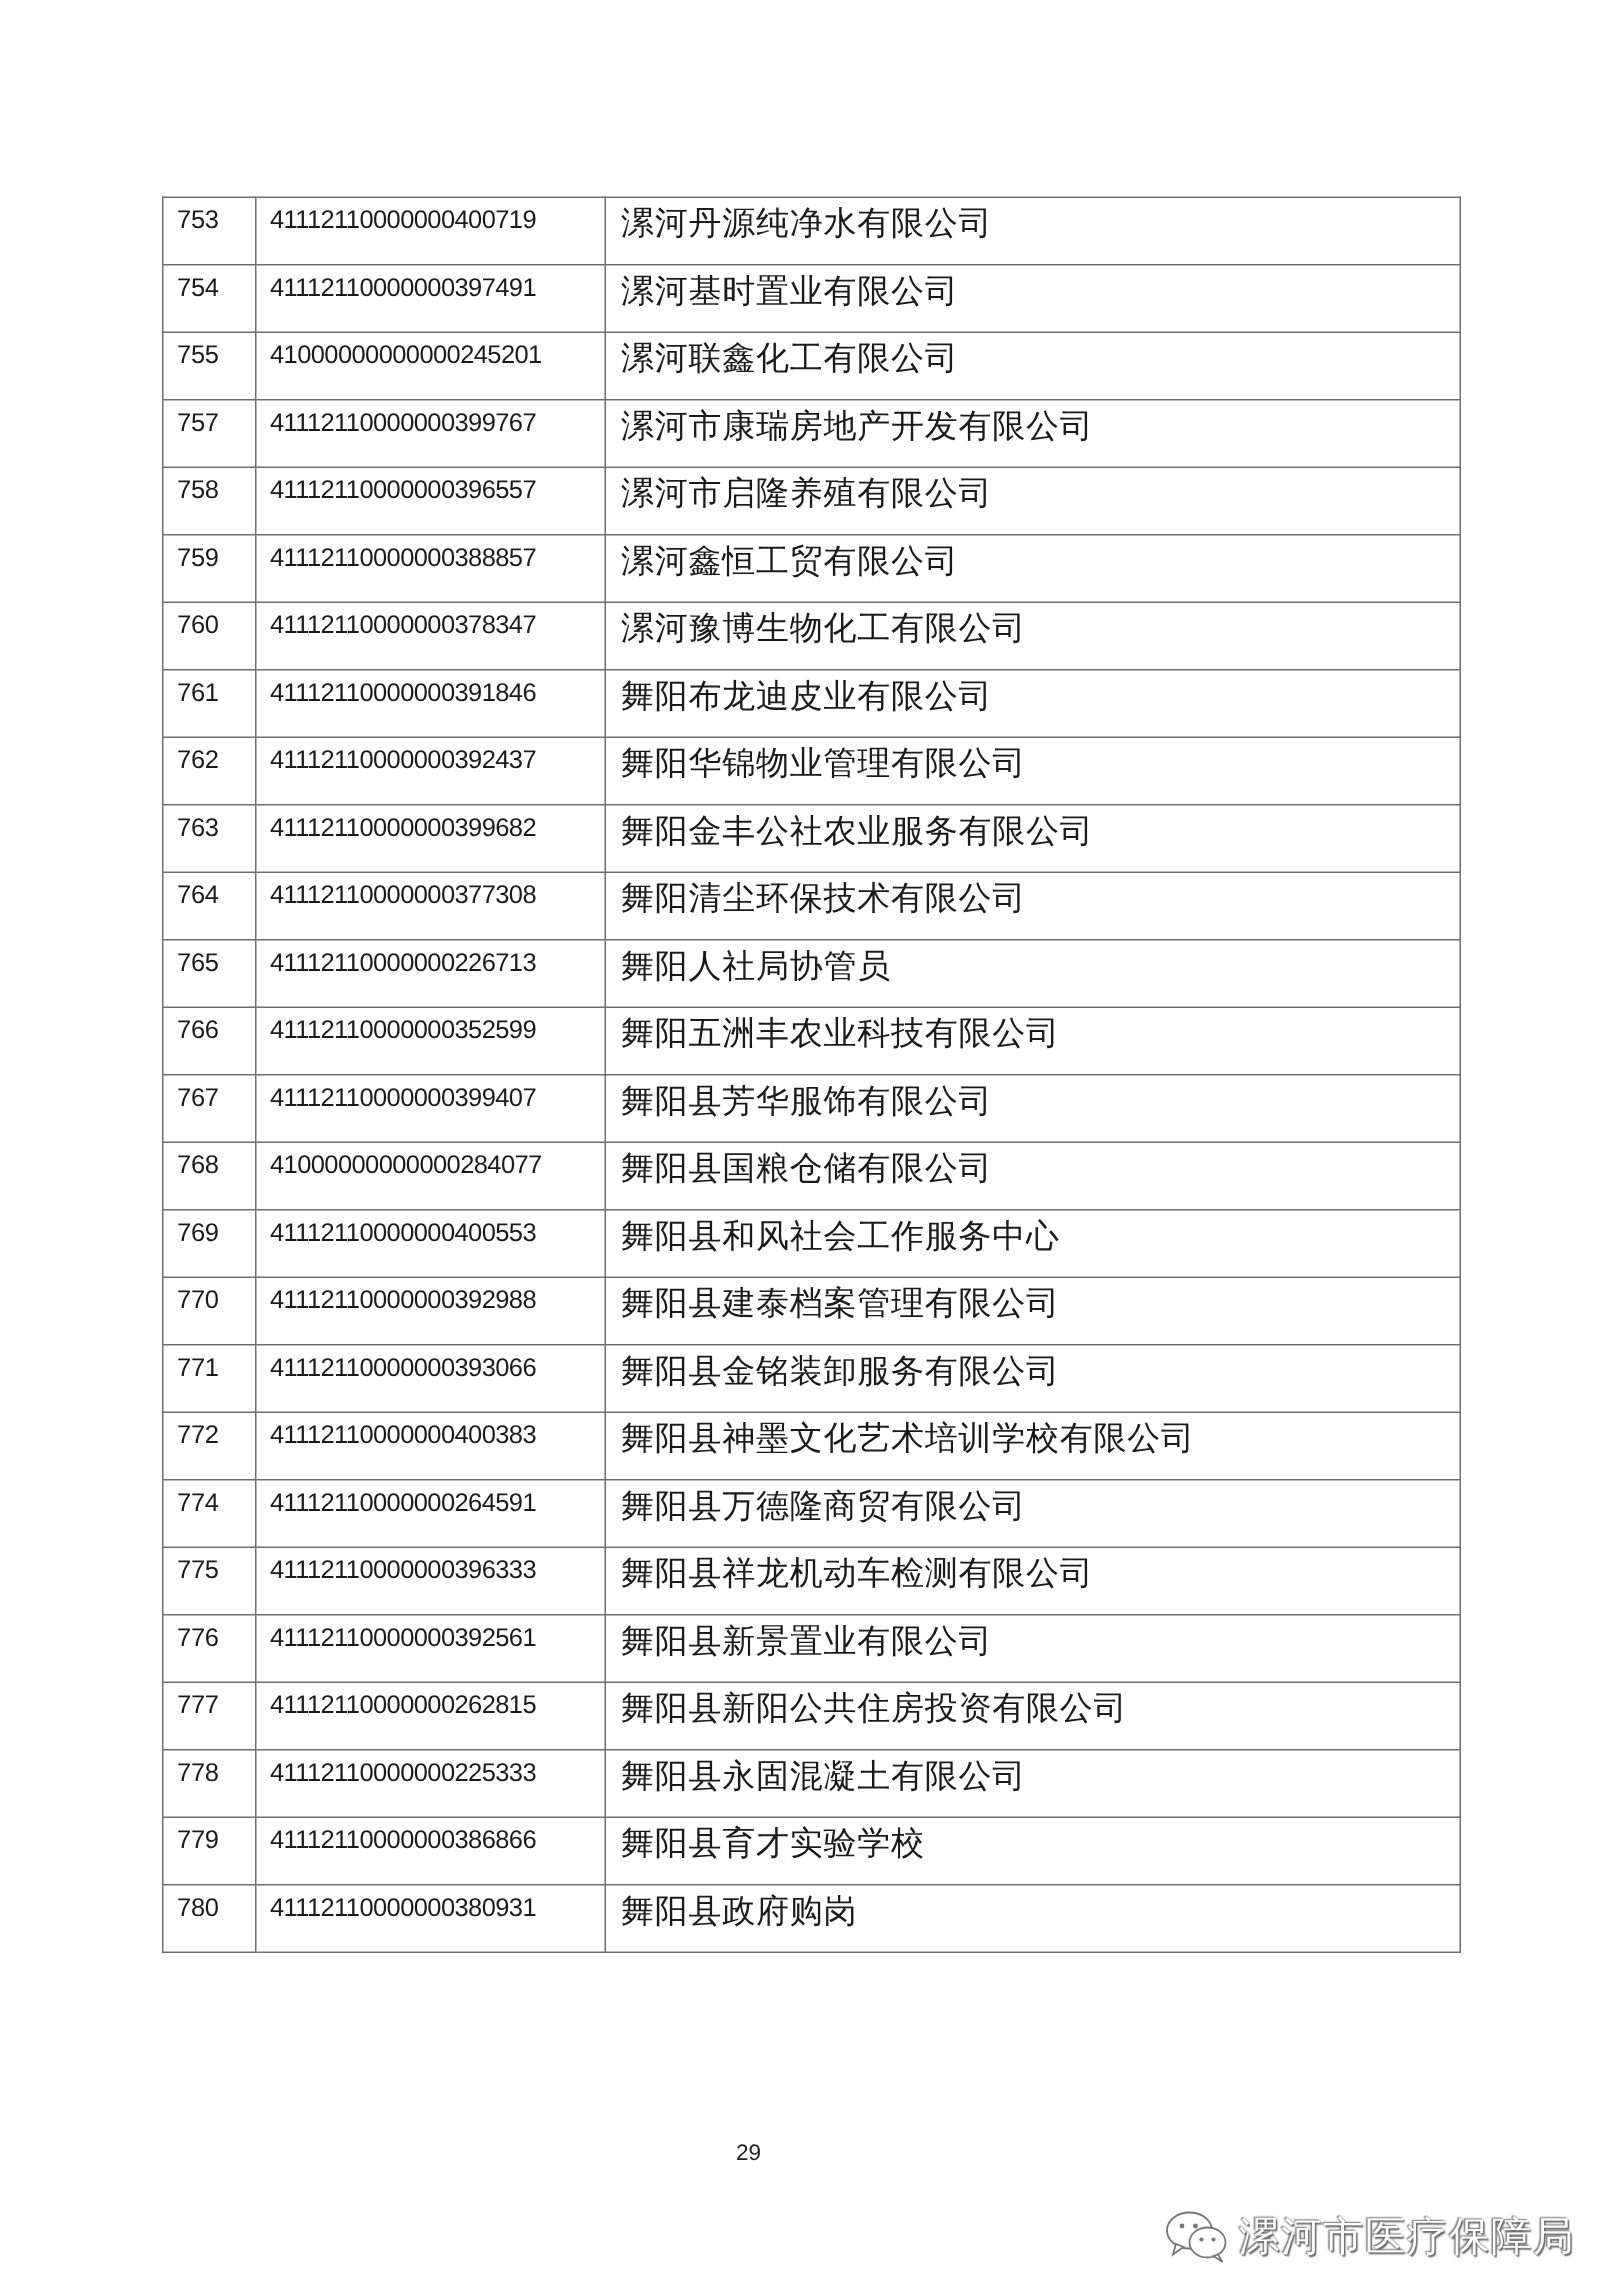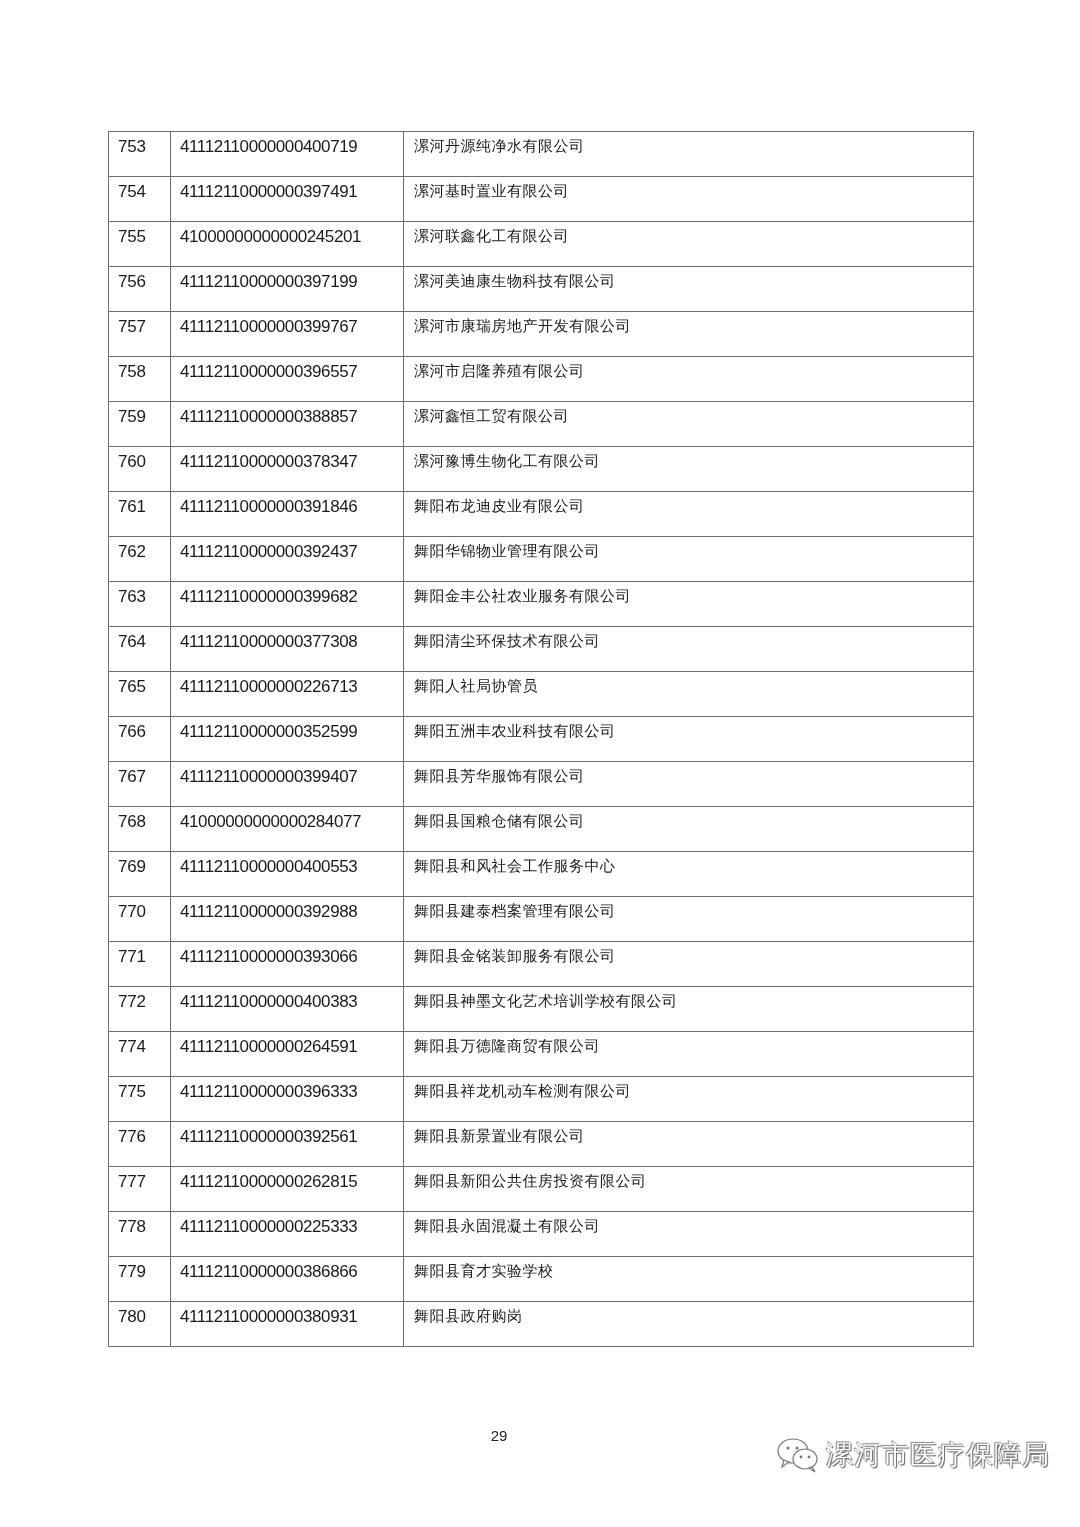--- a/index.html
+++ b/index.html
@@ -34,33 +34,33 @@
     .page-table td .cell-text {
       display: block;
       padding-top: 6px;
       white-space: nowrap;
       overflow: hidden;
     }
     .col-no { width: 61px; }
     .col-no .cell-text { padding-left: 9px; letter-spacing: -0.2px; }
     .col-code { width: 232px; }
     .col-code .cell-text { padding-left: 9px; letter-spacing: -0.4px; }
-    .col-name .cell-text { padding-left: 10px; font-size: 15px; letter-spacing: 0.5px; }
+    .col-name .cell-text { padding-left: 10px; font-size: 22px; letter-spacing: 0.5px; }
     .page-number {
       position: absolute;
       top: 1427px;
       left: 0;
       width: 998px;
       text-align: center;
       font-size: 15px;
       color: #222;
     }
     .watermark {
       position: absolute;
-      top: 1436px;
+      top: 1472px;
       left: 776px;
       display: flex;
       align-items: center;
       gap: 6px;
       color: #ffffff;
       font-size: 27px;
       letter-spacing: 1px;
       text-shadow: 0 0 1px #555, 1px 1px 1px #666, -1px -1px 1px #888;
     }
     .watermark svg { display: block; }
@@ -94,31 +94,20 @@
       </tr>
       <tr>
         <td class="col-no">
           <span class="cell-text">755</span>
         </td>
         <td class="col-code">
           <span class="cell-text">41000000000000245201</span>
         </td>
         <td class="col-name">
           <span class="cell-text">漯河联鑫化工有限公司</span>
-        </td>
-      </tr>
-      <tr>
-        <td class="col-no">
-          <span class="cell-text">756</span>
-        </td>
-        <td class="col-code">
-          <span class="cell-text">41112110000000397199</span>
-        </td>
-        <td class="col-name">
-          <span class="cell-text">漯河美迪康生物科技有限公司</span>
         </td>
       </tr>
       <tr>
         <td class="col-no">
           <span class="cell-text">757</span>
         </td>
         <td class="col-code">
           <span class="cell-text">41112110000000399767</span>
         </td>
         <td class="col-name">

